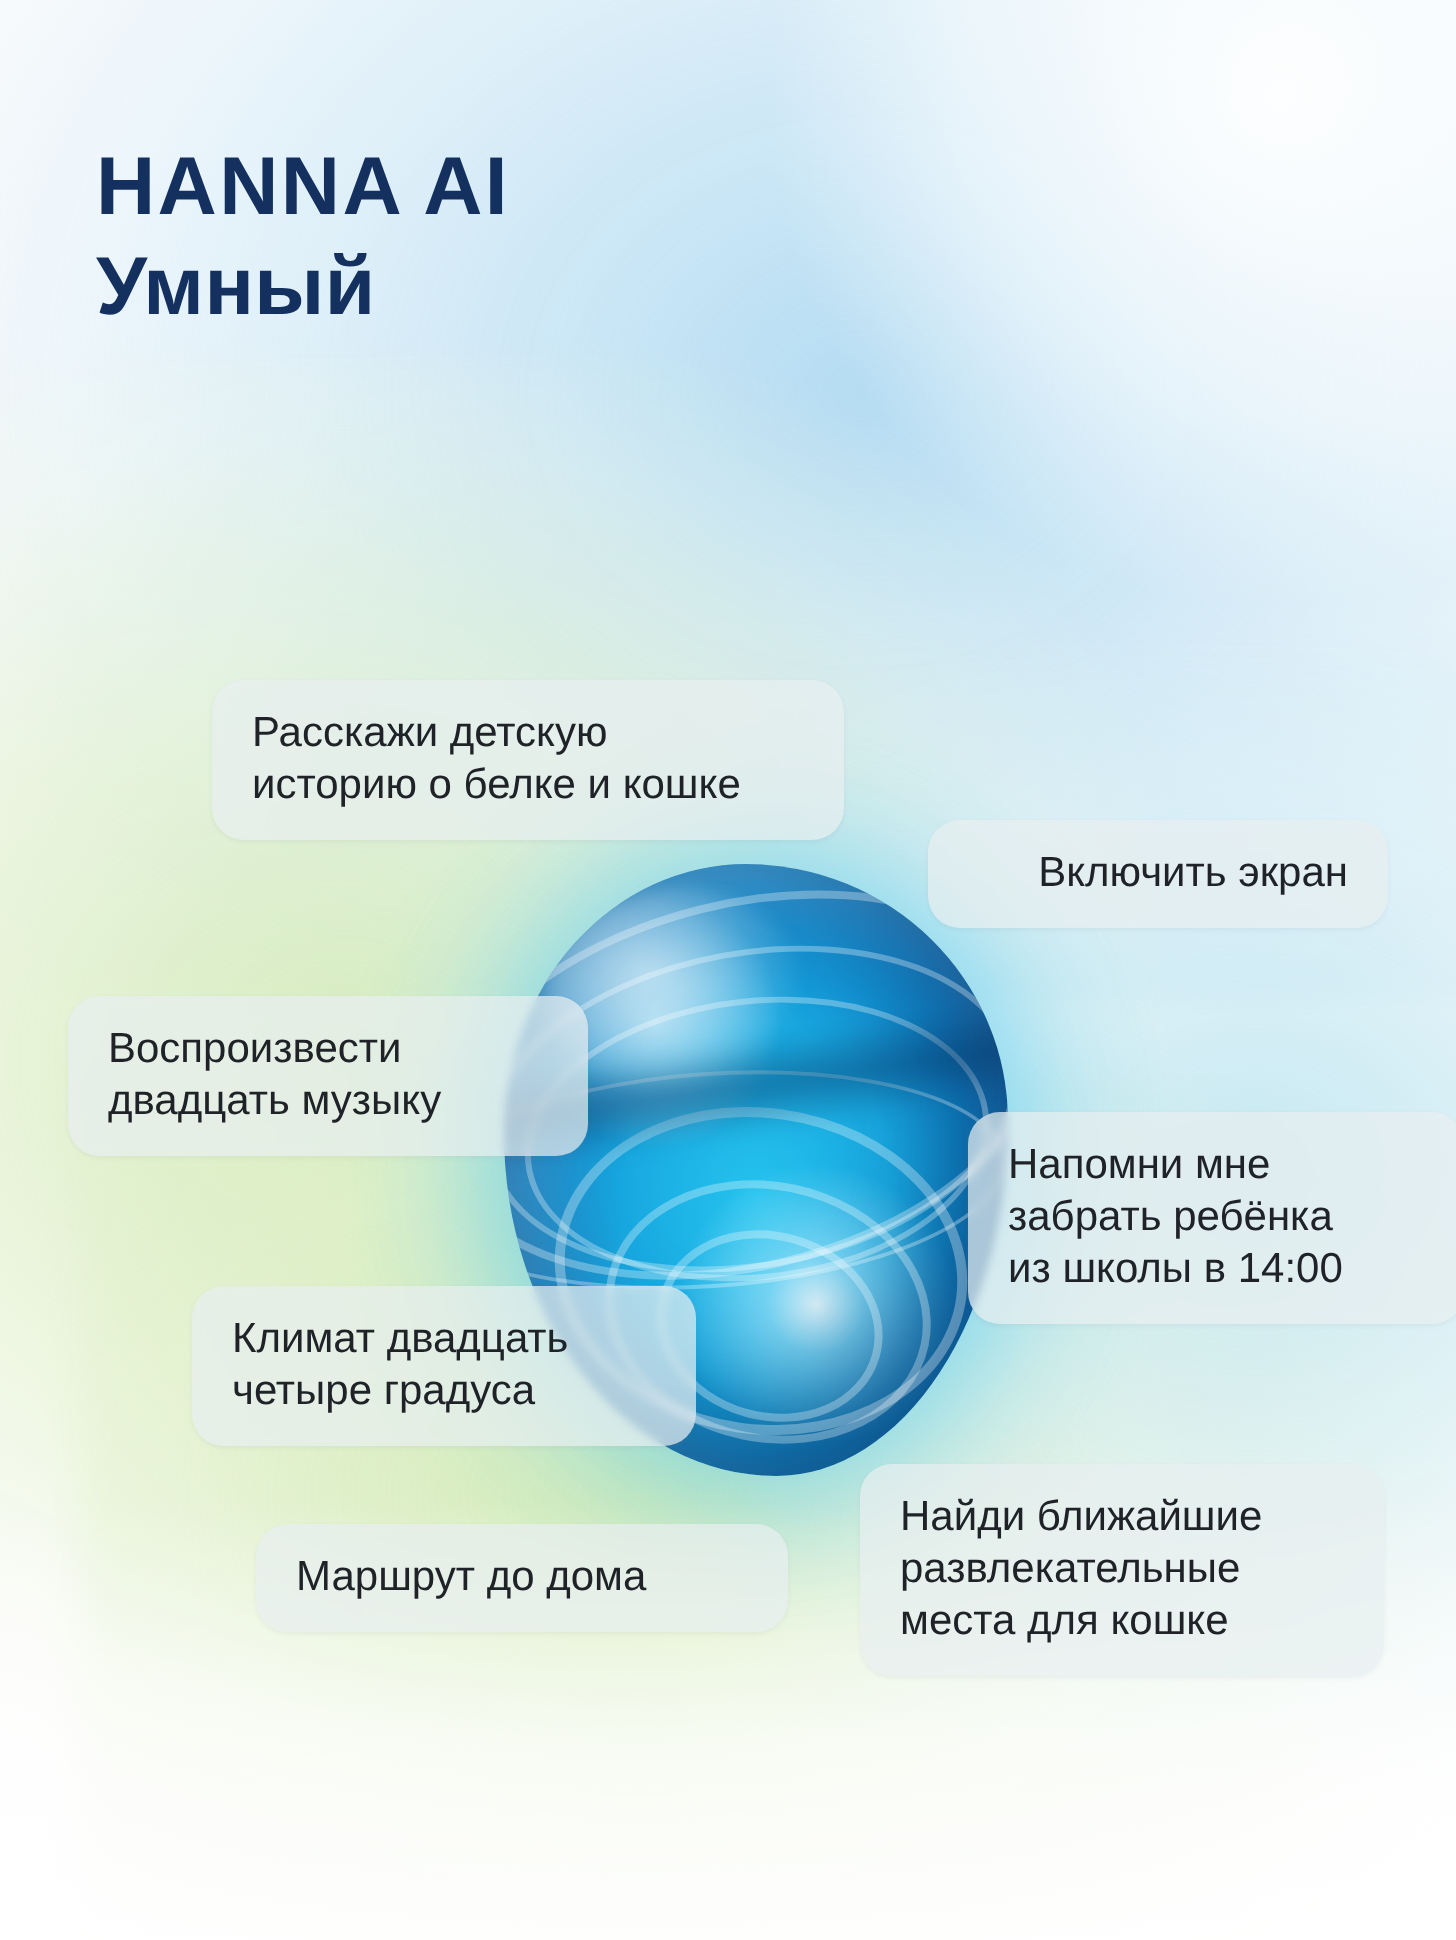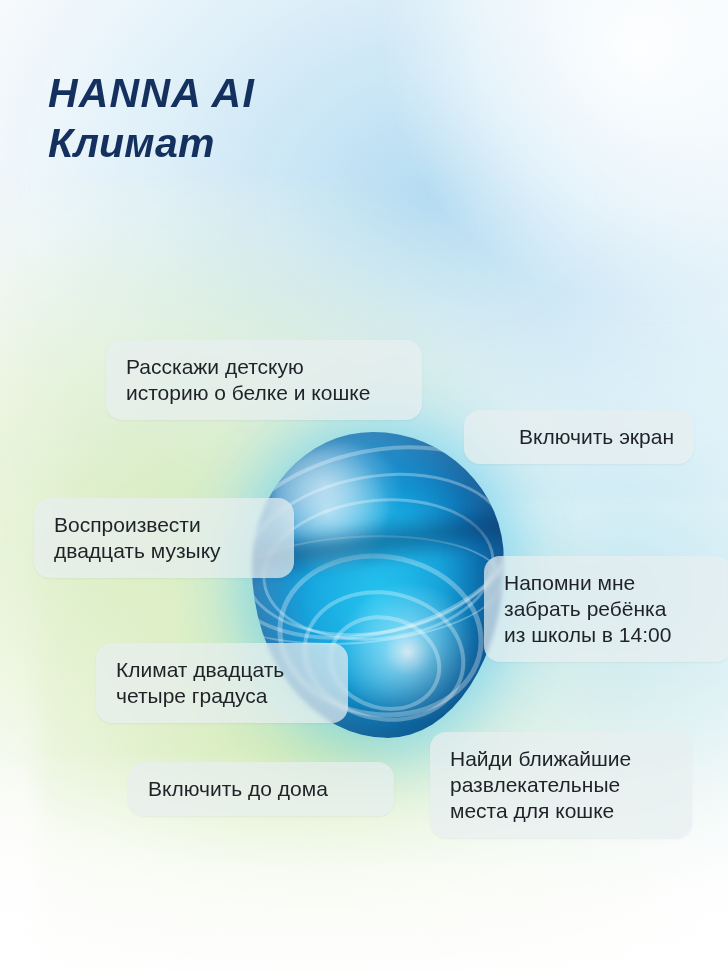--- a/index.html
+++ b/index.html
@@ -104,21 +104,20 @@
   .headline {
     position: absolute;
     left: 48px;
     top: 68px;
     width: 600px;
     color: #14305e;
     font-weight: bold;
     font-size: 41px;
     line-height: 50px;
     letter-spacing: 0.2px;
-    font-style: italic;
   }
   .headline .line {
     display: block;
     white-space: nowrap;
   }
   .headline .brand {
     letter-spacing: 1.2px;
   }
 
   
@@ -221,21 +220,21 @@
   <div class="bg-base"></div>
   <div class="bg-blue-top"></div>
   <div class="bg-green-left"></div>
   <div class="bg-green-bottom"></div>
   <div class="bg-cyan-right"></div>
   <div class="bg-white-topright"></div>
   <div class="bg-white-bottom"></div>
 
   <div class="headline">
     <span class="line brand">HANNA AI</span>
-    <span class="line">Климат</span>
+    <span class="line">Умный</span>
   </div>
 
   <div class="orb-wrap">
     <div class="orb-glow"></div>
     <div class="orb">
       <div class="swirl s7"></div>
       <div class="swirl s1"></div>
       <div class="swirl s2"></div>
       <div class="swirl s3"></div>
       <div class="swirl s4"></div>
@@ -249,18 +248,18 @@
   <div class="bubble" id="bubble-story">Расскажи детскую
 историю о белке и кошке</div>
   <div class="bubble" id="bubble-screen">Включить экран</div>
   <div class="bubble" id="bubble-music">Воспроизвести
 двадцать музыку</div>
   <div class="bubble" id="bubble-remind">Напомни мне
 забрать ребёнка
 из школы в 14:00</div>
   <div class="bubble" id="bubble-climate">Климат двадцать
 четыре градуса</div>
-  <div class="bubble" id="bubble-route">Включить до дома</div>
+  <div class="bubble" id="bubble-route">Маршрут до дома</div>
   <div class="bubble" id="bubble-places">Найди ближайшие
 развлекательные
 места для кошке</div>
 
 </div>
 
 </body></html>

